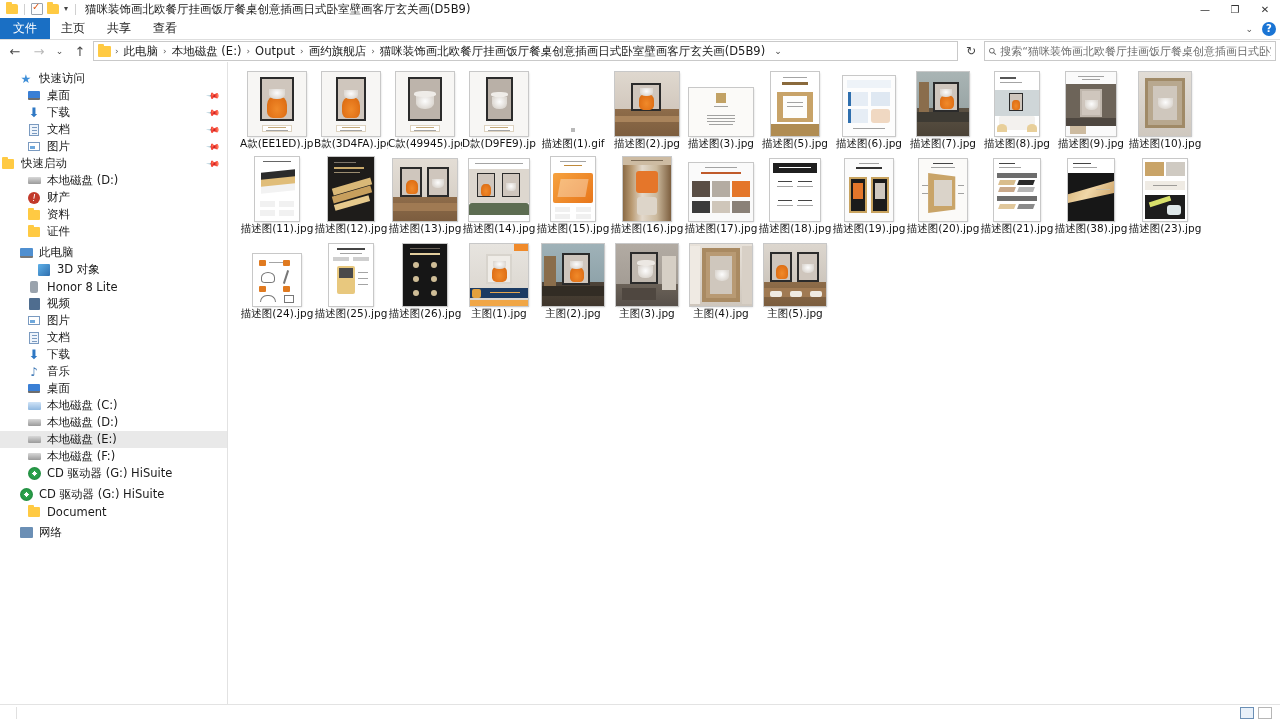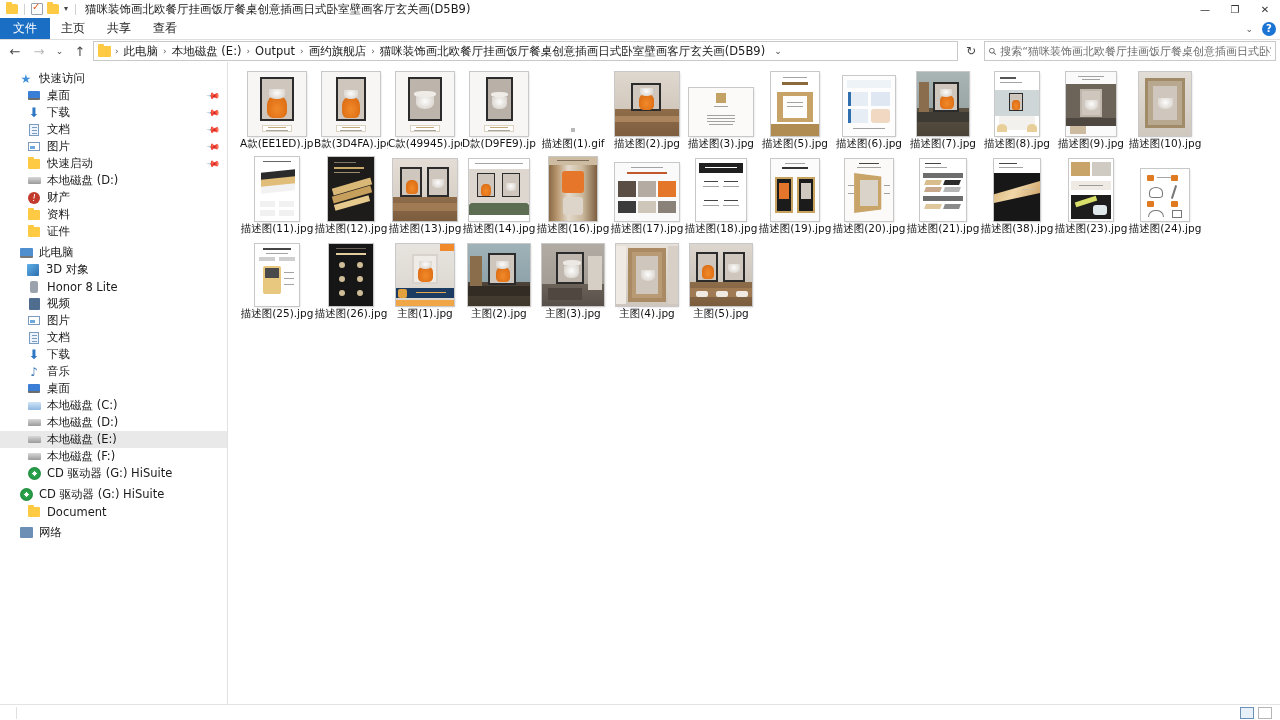--- a/index.html
+++ b/index.html
@@ -460,21 +460,21 @@
       <span class="nav-label">文档</span>
       <span class="pin">📌</span>
     </div>
     <div class="nav-item" style="padding-left:26px;">
       <span class="nav-ico">
           <i class="ic-pic"></i>
         </span>
       <span class="nav-label">图片</span>
       <span class="pin">📌</span>
     </div>
-    <div class="nav-item" style="padding-left:26px;text-align:center;">
+    <div class="nav-item" style="text-align:center;">
       <span class="nav-ico">
           <i class="sq ic-folder"></i>
         </span>
       <span class="nav-label">快速启动</span>
       <span class="pin">📌</span>
     </div>
     <div class="nav-item" style="padding-left:26px;">
       <span class="nav-ico">
           <i class="ic-drive"></i>
         </span>
@@ -498,21 +498,21 @@
         </span>
       <span class="nav-label">证件</span>
     </div>
 
     <div class="nav-item" style="padding-left:18px;margin-top:4px;">
       <span class="nav-ico">
           <i class="ic-pc"></i>
         </span>
       <span class="nav-label">此电脑</span>
     </div>
-    <div class="nav-item" style="padding-left:25px;">
+    <div class="nav-item" style="padding-left:36px;">
       <span class="nav-ico">
           <i class="ic-3d"></i>
         </span>
       <span class="nav-label">3D 对象</span>
     </div>
     <div class="nav-item" style="padding-left:26px;">
       <span class="nav-ico">
           <i class="ic-phone"></i>
         </span>
       <span class="nav-label">Honor 8 Lite</span>
@@ -865,20 +865,37 @@
             <div class="frame" style="left:33px;top:14px;width:18px;height:24px;border-width:1px;"></div>
             <div class="catblob" style="left:12px;top:25px;width:10px;height:12px;"></div>
             <div class="bowl" style="left:37px;top:24px;width:10px;height:8px;"></div>
             <div style="position:absolute;left:0;top:44px;width:60px;height:12px;background:#5d6d52;border-radius:3px 3px 0 0;"></div>
           </div>
         </div>
           </div>
         <div class="tile-name">描述图(14).jpg</div>
       </div>
 
+      <div class="tile">
+        <div class="thumb-wrap">
+            <div class="thumb" style="width:44px;height:64px;background:#fff;">
+          <div class="art">
+            <div class="txtline" style="left:9px;top:4px;width:26px;"></div>
+            <div class="txtline" style="left:13px;top:8px;width:18px;background:#c08a3a;"></div>
+            <div style="position:absolute;left:2px;top:16px;width:40px;height:30px;background:linear-gradient(135deg,#f6a23f,#e8761a);border-radius:2px;"></div>
+            <div style="position:absolute;left:8px;top:22px;width:28px;height:18px;background:rgba(255,255,255,.35);transform:skewX(-10deg);"></div>
+            <div style="position:absolute;left:4px;top:50px;width:15px;height:5px;background:#f0f0f0;"></div>
+            <div style="position:absolute;left:25px;top:50px;width:15px;height:5px;background:#f0f0f0;"></div>
+            <div style="position:absolute;left:4px;top:57px;width:15px;height:5px;background:#f0f0f0;"></div>
+            <div style="position:absolute;left:25px;top:57px;width:15px;height:5px;background:#f0f0f0;"></div>
+          </div>
+        </div>
+          </div>
+        <div class="tile-name">描述图(15).jpg</div>
+      </div>
 
       <div class="tile">
         <div class="thumb-wrap">
             <div class="thumb" style="width:48px;height:64px;background:#cdbba2;">
           <div class="art">
             <div class="txtline" style="left:8px;top:3px;width:32px;background:#7a6a55;"></div>
             <div style="position:absolute;left:0;top:8px;width:48px;height:56px;background:linear-gradient(90deg,#8a6a45 0%,#b99a72 18%,#e3d9cc 40%,#cbb99d 70%,#7d5f3f 100%);"></div>
             <div style="position:absolute;left:13px;top:14px;width:22px;height:22px;background:#e5762a;border-radius:3px;"></div>
             <div style="position:absolute;left:14px;top:40px;width:20px;height:18px;background:#ddd5c9;border-radius:3px;"></div>
           </div>

